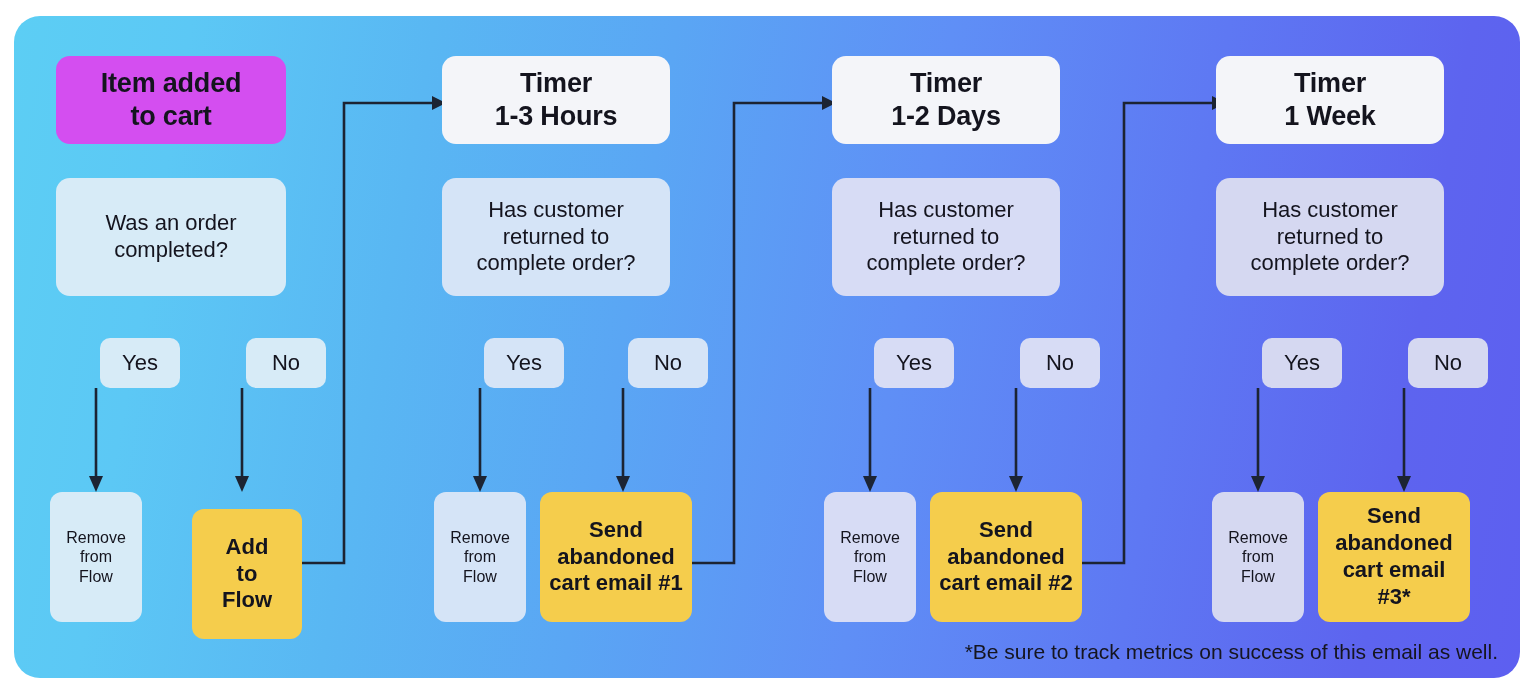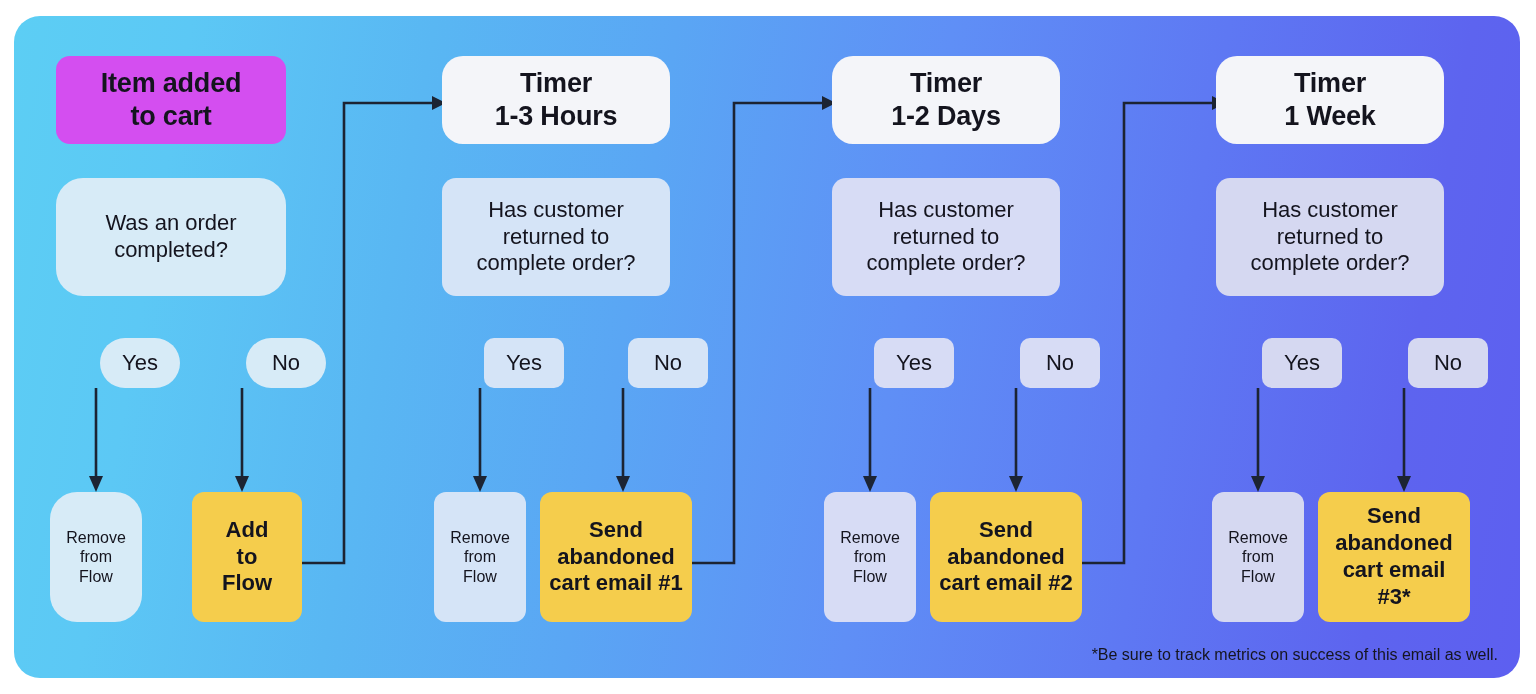--- a/index.html
+++ b/index.html
@@ -40,21 +40,21 @@
   }
   .trigger{
     background:#d44ef0;
     font-weight:700;font-size:27px;
     border-radius:14px;
     letter-spacing:-0.2px;
   }
   .timer{
     background:#f4f5f9;
     font-weight:700;font-size:27px;
-    border-radius:21px;
+    border-radius:14px;
     letter-spacing:-0.2px;
   }
   .question{
     font-weight:400;font-size:22px;
     border-radius:14px;
   }
   .yn{
     font-weight:400;font-size:22px;
     border-radius:10px;
     margin-left:44px;
@@ -62,30 +62,30 @@
   .action{
     font-weight:400;font-size:16px;
     border-radius:12px;
   }
   .action.email{
     background:#f5cd4c;
     font-weight:700;font-size:22px;
   }
 
   
-  .c0 .question,.c0 .yn,.c0 .action.remove{background:#d7ebf7;border-radius:27px;}
+  .c0 .question,.c0 .yn,.c0 .action.remove{background:#d7ebf7;}
   .c1 .question,.c1 .yn,.c1 .action.remove{background:#d5e4f7;}
   .c2 .question,.c2 .yn,.c2 .action.remove{background:#d7dcf5;}
   .c3 .question,.c3 .yn,.c3 .action.remove{background:#d5d8f1;}
 
   
   #footnote{
     position:absolute;
     right:22px;bottom:14px;
-    font-size:16px;color:#15151f;
+    font-size:21px;color:#15151f;
     white-space:nowrap;
   }
 
   
   #wires{position:absolute;left:0;top:0;width:1506px;height:662px;pointer-events:none;}
   #wires path{fill:none;stroke:#1c2433;stroke-width:2.6px;}
   #wires .head{fill:#1c2433;stroke:none;}
 </style>
 </head>
 <body>
@@ -139,21 +139,21 @@
 
       <div class="node question" style="left:42px;top:162px;width:230px;height:118px;">Was an order
 completed?</div>
 
       <div class="node yn" style="left:42px;top:322px;width:80px;height:50px;">Yes</div>
       <div class="node yn" style="left:188px;top:322px;width:80px;height:50px;">No</div>
 
       <div class="node action remove" style="left:36px;top:476px;width:92px;height:130px;">Remove
 from
 Flow</div>
-      <div class="node action email" style="left:178px;top:476px;width:110px;height:130px;">Add
+      <div class="node action email" style="left:178px;top:493px;width:110px;height:130px;">Add
 to
 Flow</div>
     </div>
 
     <div class="c1">
       <div class="node timer" style="left:428px;top:40px;width:228px;height:88px;">Timer
 1-3 Hours</div>
 
       <div class="node question" style="left:428px;top:162px;width:228px;height:118px;">Has customer
 returned to

